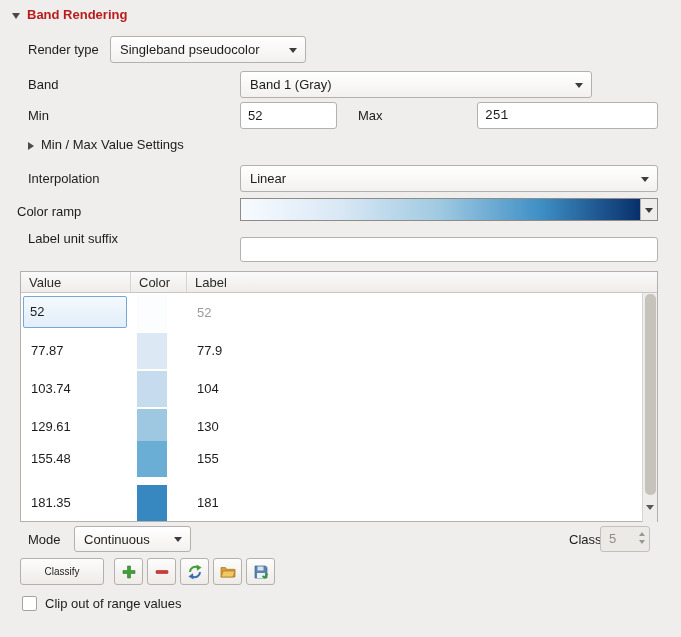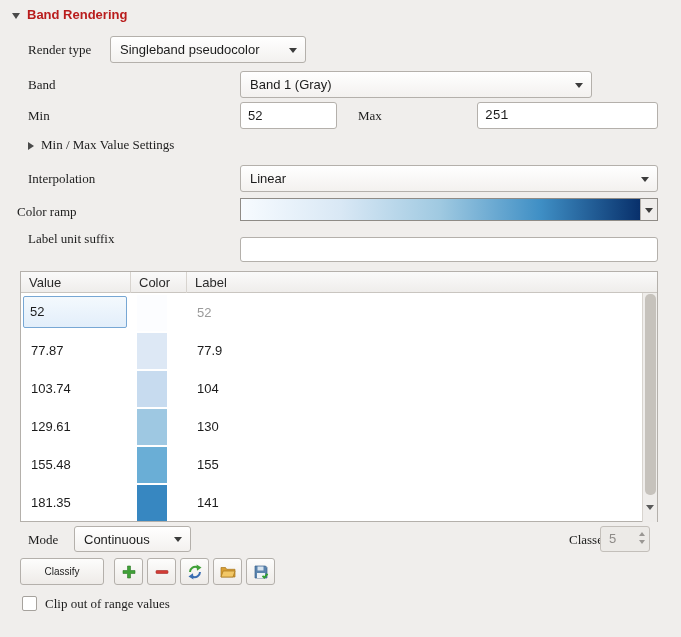--- a/index.html
+++ b/index.html
@@ -1,19 +1,19 @@
 <!DOCTYPE html>
 <html><head>
 <meta charset="utf-8">
 <style>
   html,body{margin:0;padding:0;}
   body{font-family:"Liberation Sans",sans-serif;background:#d8d6d3;}
   .panel{position:relative;width:681px;height:637px;background:#f0eeec;overflow:hidden;
          font-size:13px;color:#1c1c1c;}
-  .lbl{position:absolute;white-space:nowrap;color:#1c1c1c;font-family:Liberation Serif, serif;}
+  .lbl{position:absolute;white-space:nowrap;color:#1c1c1c;}
   .section-title{position:absolute;font-weight:bold;color:#b91c1c;}
   .tri-down{display:inline-block;width:0;height:0;border-left:4.5px solid transparent;
             border-right:4.5px solid transparent;border-top:6px solid #4a4a4a;vertical-align:middle;margin-right:7px;}
   .tri-right{display:inline-block;width:0;height:0;border-top:4.5px solid transparent;
              border-bottom:4.5px solid transparent;border-left:6px solid #4a4a4a;vertical-align:middle;margin-right:7px;}
   .combo{position:absolute;box-sizing:border-box;height:27px;border:1px solid #b4b0ab;border-radius:3px;
          background:linear-gradient(#ffffff,#f3f1ef);display:flex;align-items:center;
          padding:0 22px 0 9px;cursor:default;text-align:center;}
   .combo .carrow{position:absolute;right:8px;top:11px;width:0;height:0;
          border-left:4px solid transparent;border-right:4px solid transparent;border-top:5px solid #3c3c3c;}
@@ -129,30 +129,30 @@
       <div class="swatch" style="background: rgb(199, 219, 239);"></div>
       <div class="cell-label">104</div>
     </div>
 
     <div class="trow" style="top:136px;">
       <div class="cell-value">129.61</div>
       <div class="swatch" style="background: rgb(158, 200, 226);"></div>
       <div class="cell-label">130</div>
     </div>
 
-    <div class="trow" style="top:174px;">
+    <div class="trow" style="top:168px;">
       <div class="cell-value">155.48</div>
       <div class="swatch" style="background: rgb(106, 174, 214);"></div>
       <div class="cell-label">155</div>
     </div>
 
     <div class="trow" style="top:212px;">
       <div class="cell-value">181.35</div>
       <div class="swatch" style="background: rgb(55, 135, 193);"></div>
-      <div class="cell-label">141</div>
+      <div class="cell-label">181</div>
     </div>
 
     <div class="scrollbar">
       <div class="sthumb"></div>
       <div class="sstep"></div>
     </div>
   </div>
 
   <div class="lbl" style="left:28px;top:532px;">Mode</div>
   <div class="combo" style="left:74px;top:526px;width:117px;height:26px;">

